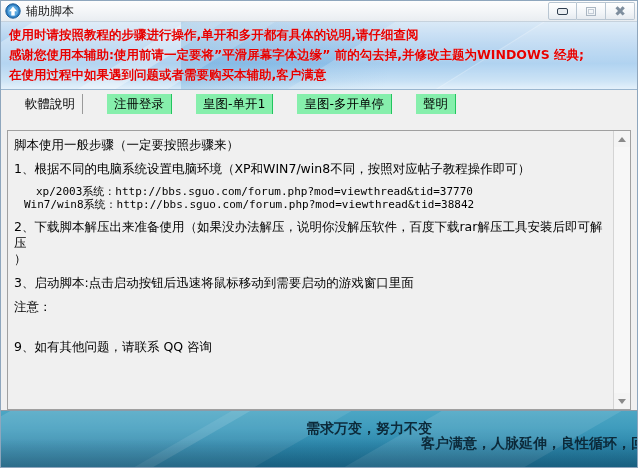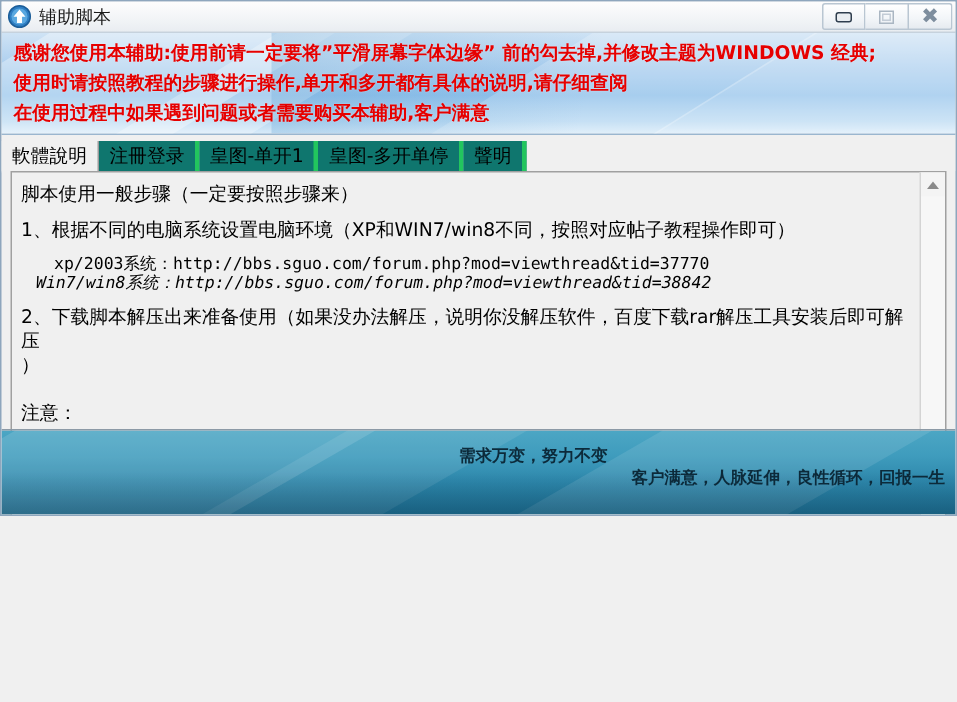--- a/index.html
+++ b/index.html
@@ -10,21 +10,21 @@
     width: 638px;
     height: 468px;
     overflow: hidden;
     font-family: "DejaVu Sans", "Liberation Sans", sans-serif;
     background: #f0f0f0;
   }
 
   #app {
     position: relative;
     width: 638px;
-    height: 344px;
+    height: 468px;
     box-sizing: border-box;
     border: 1px solid #8ea6bd;
     background: #f0f0f0;
     overflow: hidden;
   }
 
   
   .titlebar {
     position: relative;
     height: 21px;
@@ -143,52 +143,53 @@
     text-shadow: 0 0 1px rgba(255,255,255,0.55);
     font-family: "DejaVu Sans", "Liberation Sans", sans-serif;
   }
 
   
   .tabstrip {
     height: 24px;
     background: #f0f0f0;
     display: flex;
     align-items: flex-end;
-    padding-left: 0;
-    box-sizing: border-box;
-    position: relative;
+    padding-left: 17px;
+    box-sizing: border-box;
+    position: relative;
+    gap: 24px;
   }
   .tab {
     height: 20px;
     line-height: 19px;
     padding: 0 7px;
     font-size: 12.5px;
     color: #000;
-    background: #0f766e;
-    border-right: 3px solid #22c55e;
+    background: #86efac;
+    border-right: 1px solid #22c55e;
     box-sizing: border-box;
     white-space: nowrap;
     position: relative;
     font-family: "DejaVu Sans", "Liberation Sans", sans-serif;
   }
   .tab.active {
     border-right: 1px solid #9a9a9a;
     background: #f0f0f0;
   }
   .tab.active::after {
     content:"";
     position:absolute;
     left:0; right:0; bottom:-1px;
     height:1px;
     background:#f0f0f0;
   }
 
   
   .panel {
-    margin: 0 6px;
+    margin: 16px 6px;
     height: 280px;
     box-sizing: border-box;
     border: 1px solid #a0a0a0;
     background: #f0f0f0;
     position: relative;
     display: flex;
   }
   .doc {
     flex: 1 1 auto;
     padding: 6px 6px 0 6px;
@@ -203,21 +204,21 @@
     font-family: "DejaVu Sans", "Liberation Sans", sans-serif;
     white-space: pre-wrap;
   }
   .doc p.spacer { height: 8px; line-height: 8px; }
   .doc p.mono {
     font-family: "DejaVu Sans Mono", "Liberation Mono", monospace;
     font-size: 11px;
     line-height: 13px;
   }
   .doc p.indent { padding-left: 22px; }
-  .doc p.indent2 { padding-left: 10px; font-style: italic; }
+  .doc p.indent2 { padding-left: 10px; }
 
   
   .vscroll {
     flex: 0 0 16px;
     width: 16px;
     background: #f4f4f4;
     border-left: 1px solid #d4d4d4;
     position: relative;
     display:flex;
     flex-direction: column;
@@ -272,21 +273,21 @@
   .footer .f3 { left:380px; top:-30px; width:180px; height:130px; background: rgba(255,255,255,0.10); }
   .footer .fdark {
     position:absolute; left:0; top:28px; right:0; bottom:0;
     background: linear-gradient(to bottom, rgba(10,60,85,0.0), rgba(8,55,80,0.28));
     pointer-events:none;
   }
   .footer-txt {
     position: relative;
     z-index: 3;
     color: #0c2a3a;
-    font-size: 11px;
+    font-size: 14px;
     font-weight: bold;
     white-space: nowrap;
     font-family: "DejaVu Sans", "Liberation Sans", sans-serif;
   }
   .ft1 { position:absolute; left: 305px; top: 9px; }
   .ft2 { position:absolute; left: 373px; top: 24px; margin-left: 47px; }
 </style>
 </head>
 <body>
 
@@ -314,22 +315,22 @@
     </div>
   </div>
 
   <div class="banner">
     <div class="streak s1"></div>
     <div class="streak s2"></div>
     <div class="streak s3"></div>
     <div class="streak s4"></div>
     <div class="dark"></div>
     <div class="banner-lines">
+      <div class="banner-line">使用时请按照教程的步骤进行操作,单开和多开都有具体的说明,请仔细查阅</div>
       <div class="banner-line">感谢您使用本辅助:使用前请一定要将”平滑屏幕字体边缘” 前的勾去掉,并修改主题为WINDOWS 经典;</div>
-      <div class="banner-line">使用时请按照教程的步骤进行操作,单开和多开都有具体的说明,请仔细查阅</div>
       <div class="banner-line">在使用过程中如果遇到问题或者需要购买本辅助,客户满意</div>
     </div>
   </div>
 
   <div class="tabstrip">
     <div class="tab active">軟體說明</div>
     <div class="tab">注冊登录</div>
     <div class="tab">皇图-单开1</div>
     <div class="tab">皇图-多开单停</div>
     <div class="tab">聲明</div>
@@ -340,20 +341,21 @@
       <p>脚本使用一般步骤（一定要按照步骤来）</p>
       <p class="spacer"></p>
       <p>1、根据不同的电脑系统设置电脑环境（XP和WIN7/win8不同，按照对应帖子教程操作即可）</p>
       <p class="spacer"></p>
       <p class="mono indent">xp/2003系统：http://bbs.sguo.com/forum.php?mod=viewthread&amp;tid=37770</p>
       <p class="mono indent2">Win7/win8系统：http://bbs.sguo.com/forum.php?mod=viewthread&amp;tid=38842</p>
       <p class="spacer"></p>
       <p>2、下载脚本解压出来准备使用（如果没办法解压，说明你没解压软件，百度下载rar解压工具安装后即可解压</p>
       <p>）</p>
       <p class="spacer"></p>
+      <p>3、启动脚本:点击启动按钮后迅速将鼠标移动到需要启动的游戏窗口里面</p>
       <p class="spacer"></p>
       <p>注意：</p>
       <p class="spacer"></p>
       <p class="spacer"></p>
       <p class="spacer"></p>
       <p>9、如有其他问题，请联系 QQ 咨询</p>
     </div>
     <div class="vscroll">
       <div class="sb-arrow up">
           <i></i>

